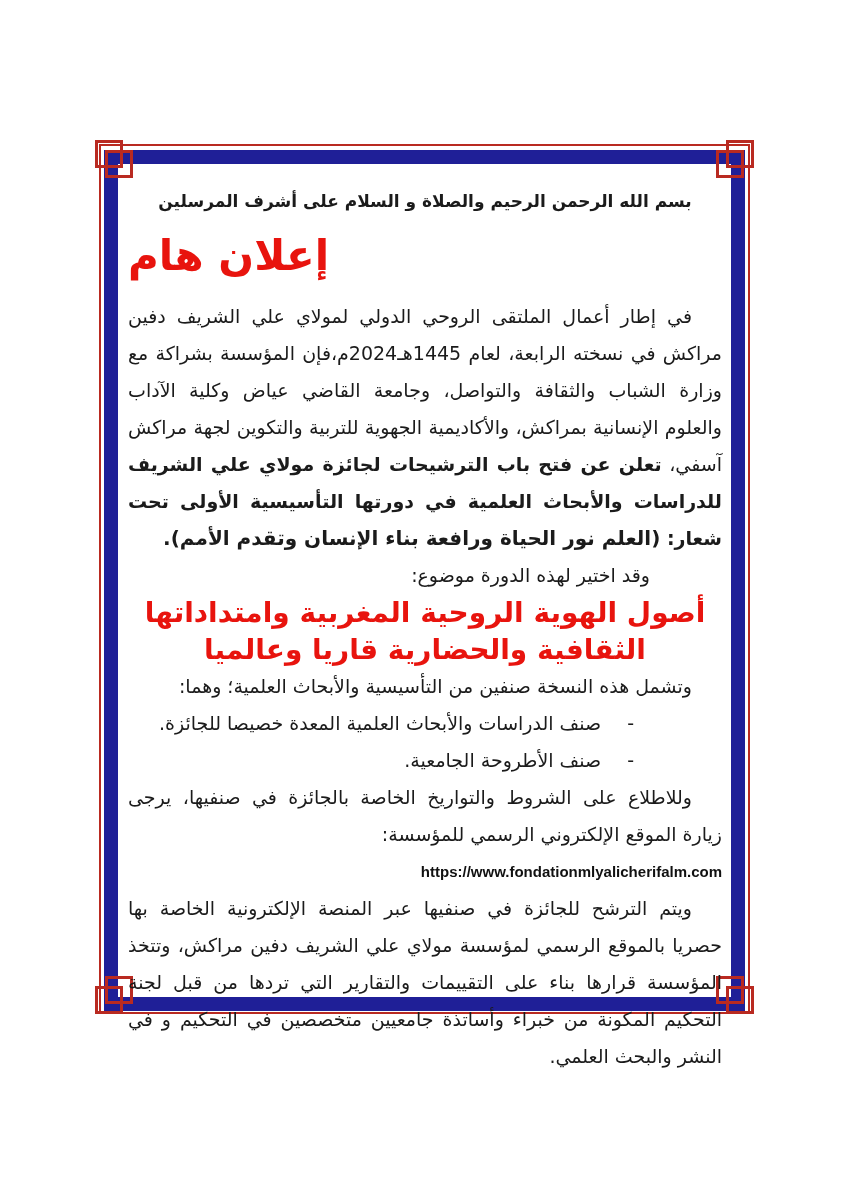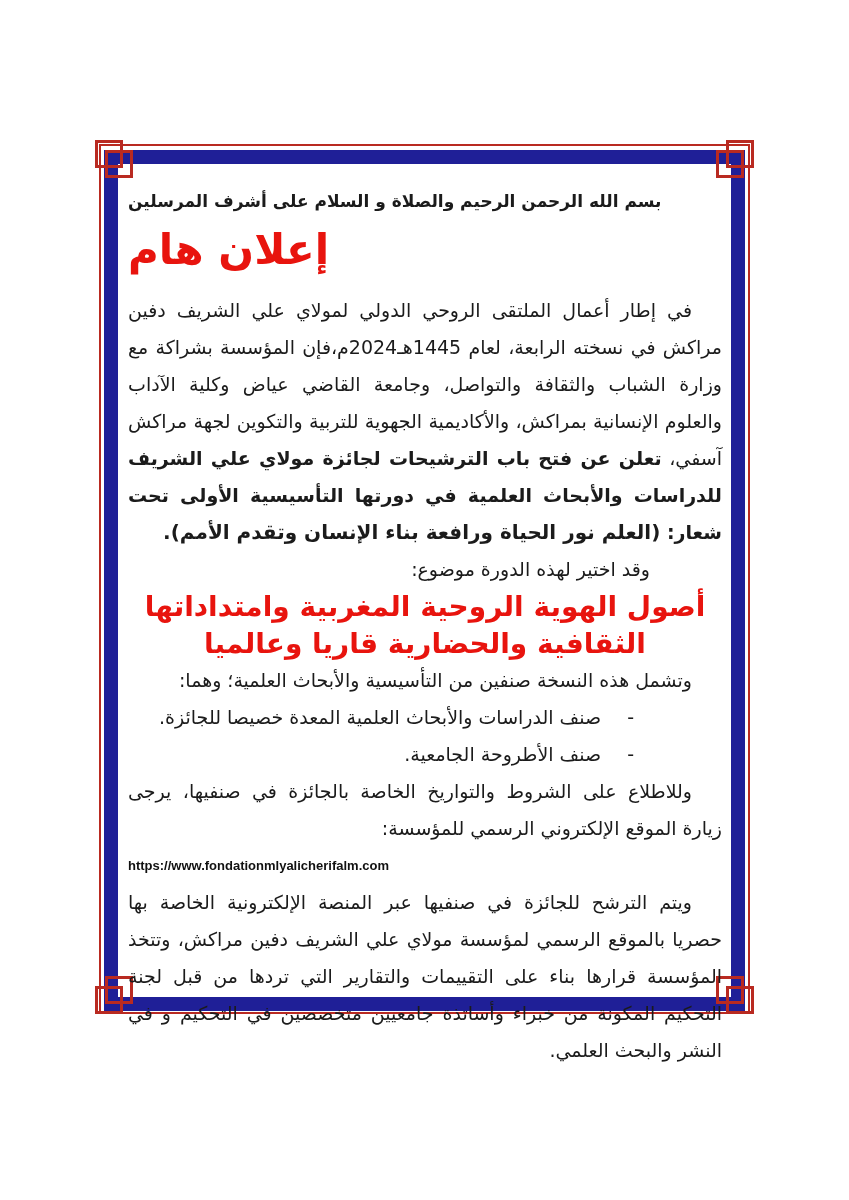--- a/index.html
+++ b/index.html
@@ -25,37 +25,37 @@
     position:absolute;width:28px;height:28px;border:3px solid var(--red-dark);
     background:transparent;
   }
 
   
   .content{
     position:absolute;left:128px;top:188px;width:594px;
     direction:rtl;font-size:19px;line-height:37px;text-align:justify;
   }
   .bismillah{
-    text-align:left;font-weight:bold;font-size:17px;line-height:26px;
-    margin-bottom:8px;
+    text-align:center;font-weight:bold;font-size:17px;line-height:26px;
+    margin-bottom:14px;
   }
   .main-title{
     text-align:left;font-weight:bold;font-size:42px;line-height:56px;
     color:var(--red-bright);margin:4px 0 14px 0;
   }
   .blk{margin:0;}
   .para.indent{text-indent:30px;}
   .para.indent-lg{text-indent:72px;text-align:right;}
   .topic{
     color:var(--red-bright);font-weight:bold;font-size:28px;text-align:center;
   }
   .li{padding-right:88px;text-align:right;}
   .li .dash{display:inline-block;margin-left:26px;}
   .url{
-    text-align:left;font-weight:bold;font-size:13px;
+    text-align:right;font-weight:bold;font-size:15px;
     font-family:"Liberation Sans","DejaVu Sans",sans-serif;color:#111;
     cursor:pointer;
   }
   .b{font-weight:bold;}
   .em{font-size:20px;margin-left:19px;}
 </style>
 </head>
 <body>
 
 <div class="blue-frame"></div>

